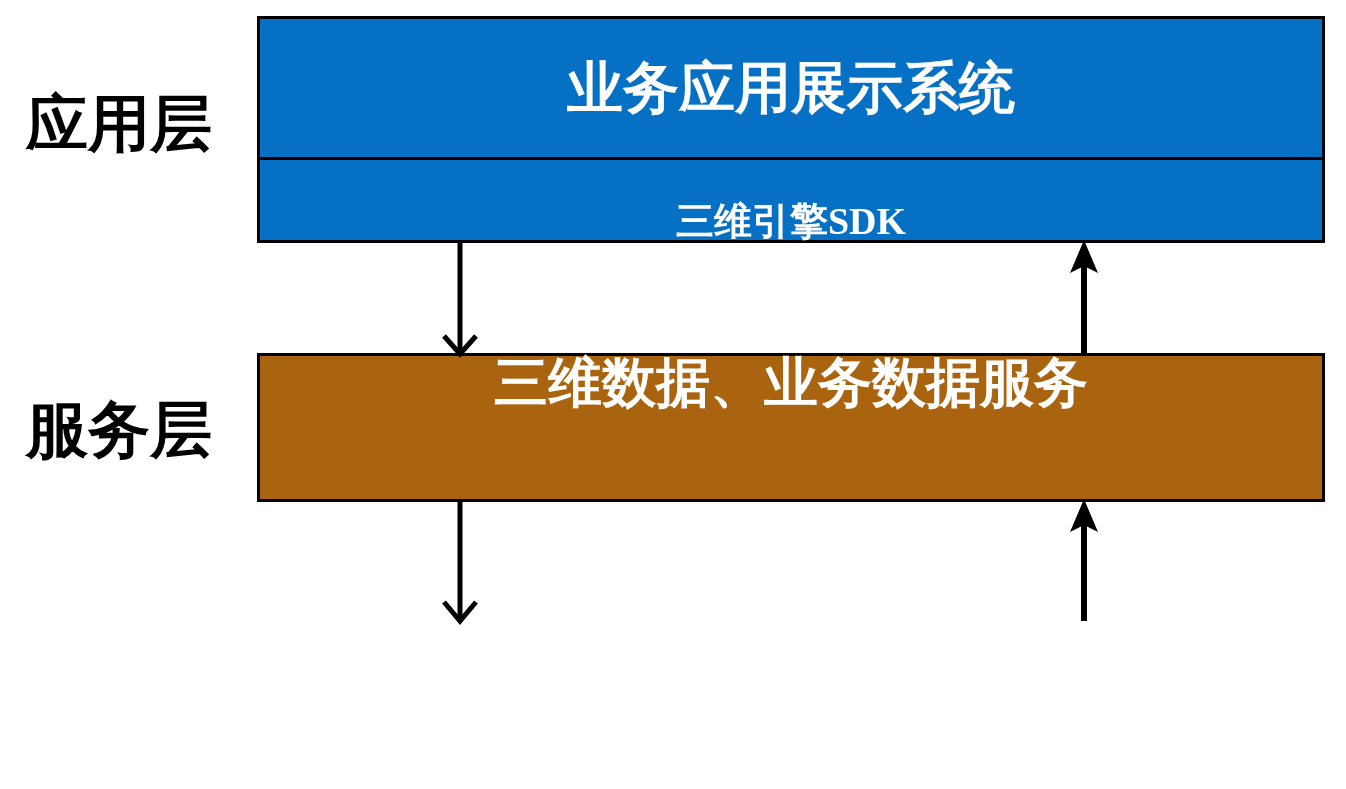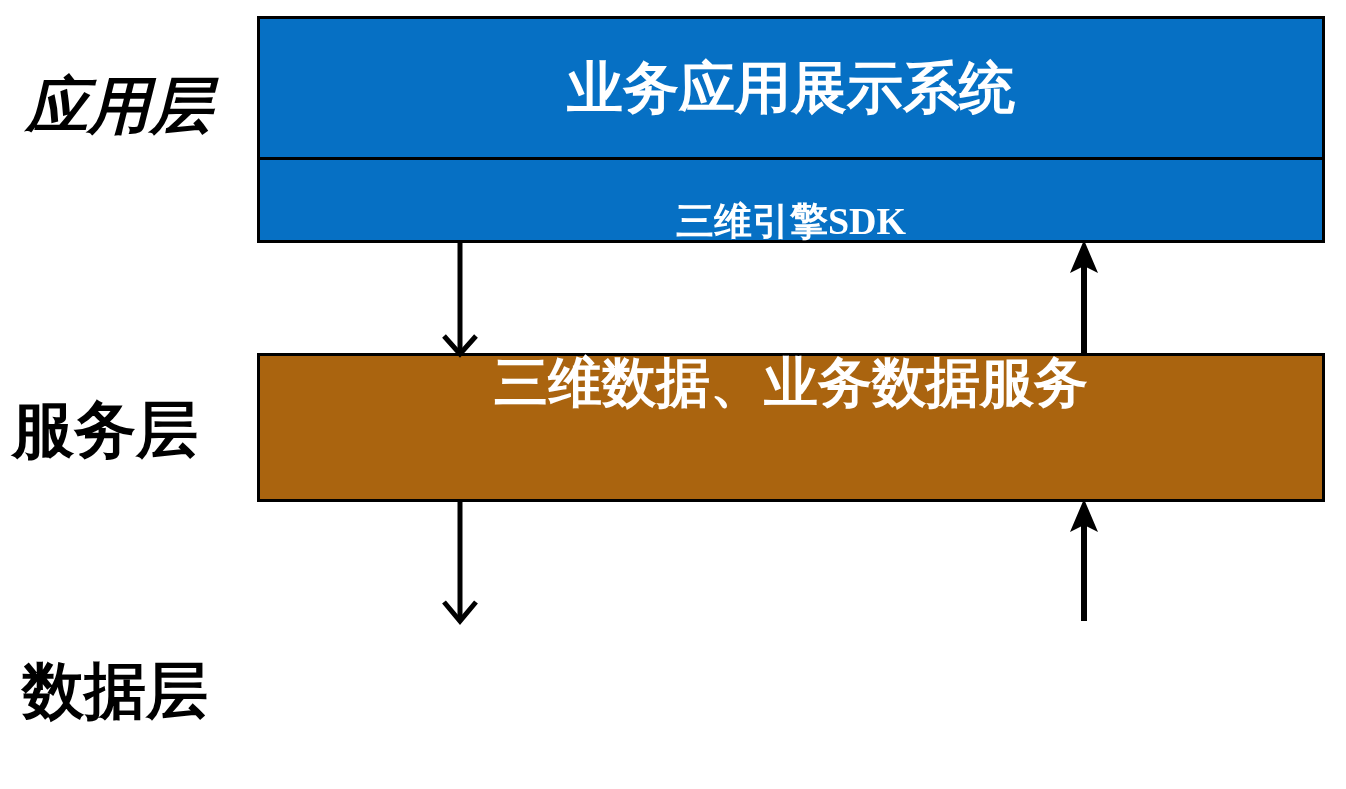--- a/index.html
+++ b/index.html
@@ -26,22 +26,22 @@
   .layer-label {
     position: absolute;
     color: #000000;
     font-family: "Liberation Sans", "DejaVu Sans", sans-serif;
     font-weight: 700;
     font-size: 62px;
     line-height: 1;
     letter-spacing: 0px;
     white-space: nowrap;
   }
-  #label-app      { left: 26px;  top: 75px; font-style: italic;  }
-  #label-service  { left: 12px;  top: 399px; }
+  #label-app      { left: 26px;  top: 93px;  }
+  #label-service  { left: 26px;  top: 399px; }
   #label-data     { left: 22px;  top: 660px; }
 
   
   .layer-box {
     position: absolute;
     left: 257px;
     width: 1068px;
     border: 3px solid #000000;
     box-sizing: border-box;
     font-weight: bold;
@@ -114,21 +114,20 @@
 </style>
 </head>
 <body>
 
 <div id="diagram">
 
   <div id="label-app" class="layer-label">应用层</div>
 
   <div id="label-service" class="layer-label">服务层</div>
 
-  <div id="label-data" class="layer-label">数据层</div>
 
   <div id="box-application" class="layer-box">
     <div id="app-row-top" class="box-row">
       <span id="text-application" class="box-text">业务应用展示系统</span>
     </div>
     <div id="app-row-bottom" class="box-row">
       <span id="text-sdk" class="box-text">三维引擎SDK</span>
     </div>
   </div>
 

